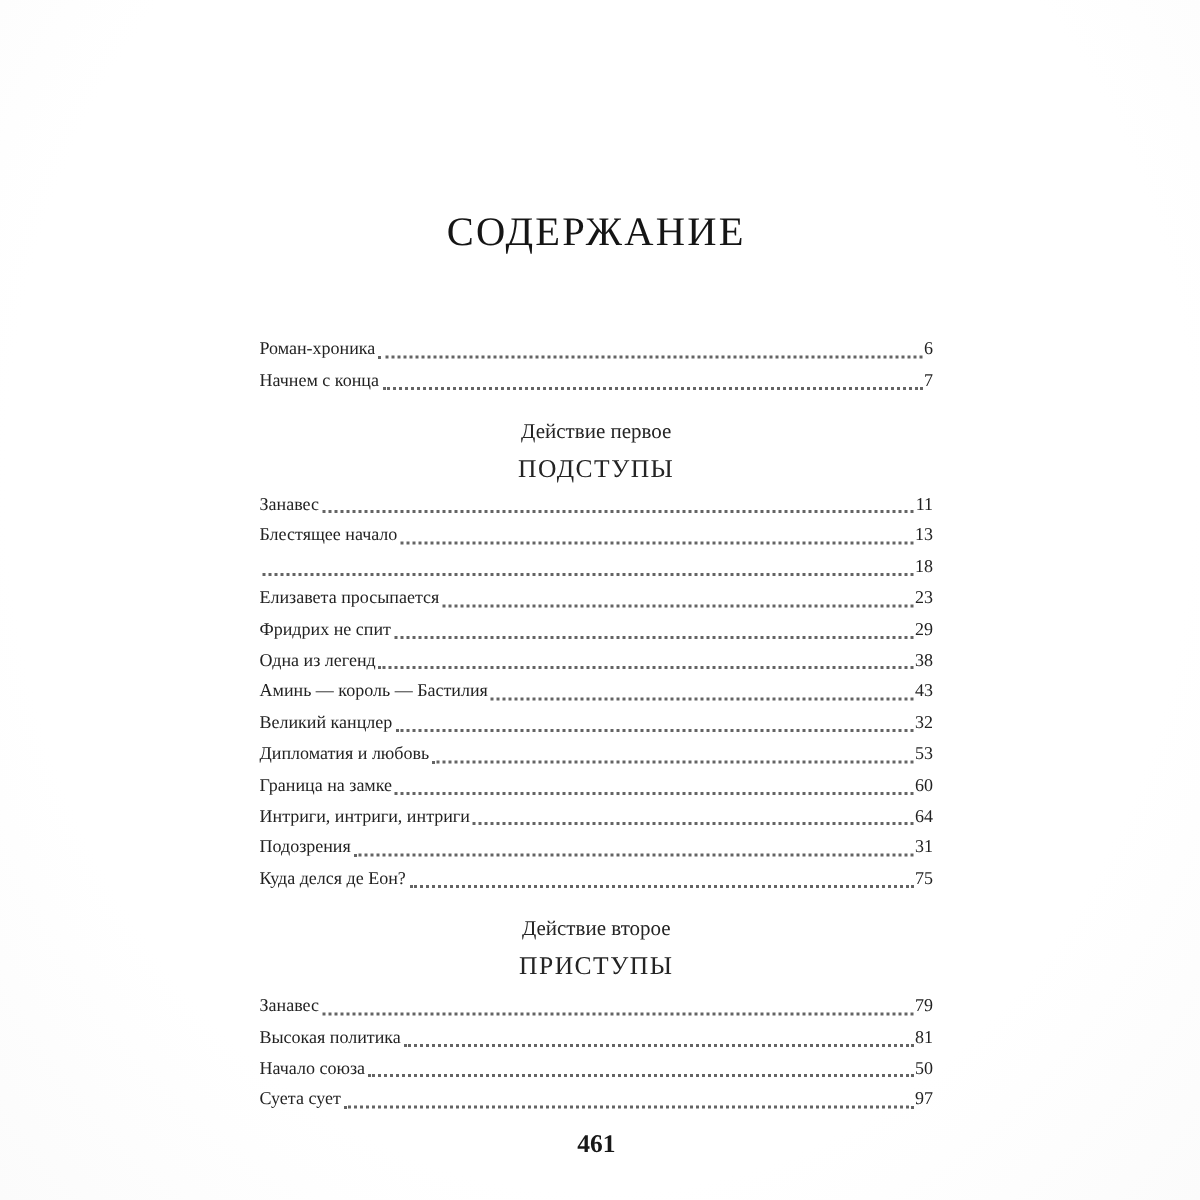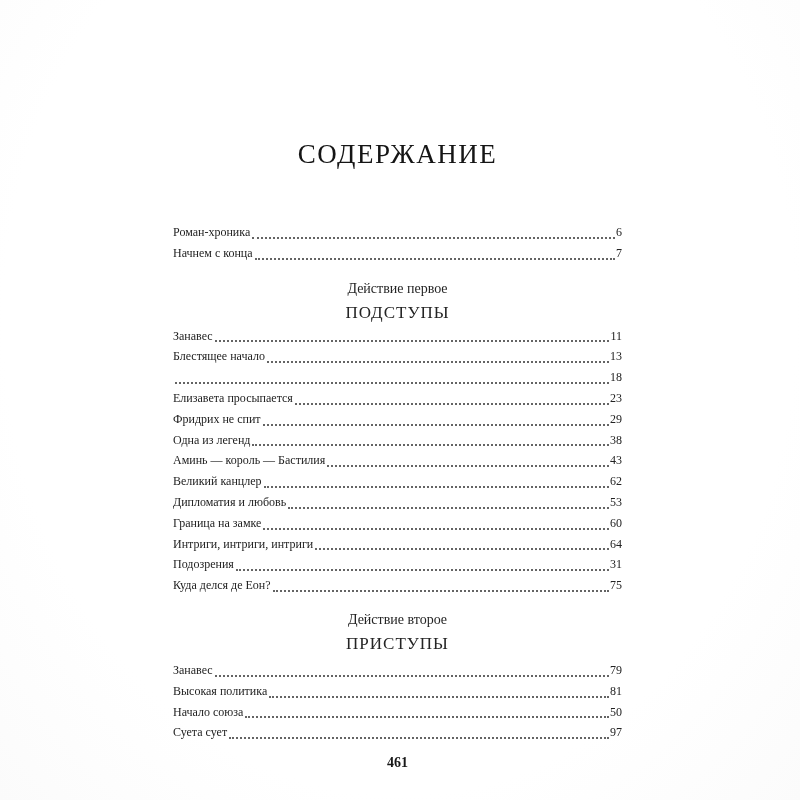--- a/index.html
+++ b/index.html
@@ -38,21 +38,21 @@
   }
   .lbl { flex:0 0 auto; }
   .dots {
     flex:1 1 auto; min-width:12px;
     border-bottom:2px dotted #4a4a4a;
     margin:0 1px 4px 2px; opacity:0.85;
   }
   .pg { flex:0 0 auto; }
   .folio {
     margin-top:9px; text-align:center;
-    font-size:14px; line-height:21px; font-weight:bold; color:#181818;
+    font-size:17px; line-height:21px; font-weight:bold; color:#181818;
   }
 </style>
 </head>
 <body>
 
 <div class="page">
   <div class="column">
 
     <div class="title">СОДЕРЖАНИЕ</div>
 
@@ -103,21 +103,21 @@
         <span class="pg">38</span>
       </div>
       <div class="entry">
         <span class="lbl">Аминь — король — Бастилия</span>
         <span class="dots"></span>
         <span class="pg">43</span>
       </div>
       <div class="entry">
         <span class="lbl">Великий канцлер</span>
         <span class="dots"></span>
-        <span class="pg">62</span>
+        <span class="pg">32</span>
       </div>
       <div class="entry">
         <span class="lbl">Дипломатия и любовь</span>
         <span class="dots"></span>
         <span class="pg">53</span>
       </div>
       <div class="entry">
         <span class="lbl">Граница на замке</span>
         <span class="dots"></span>
         <span class="pg">60</span>

